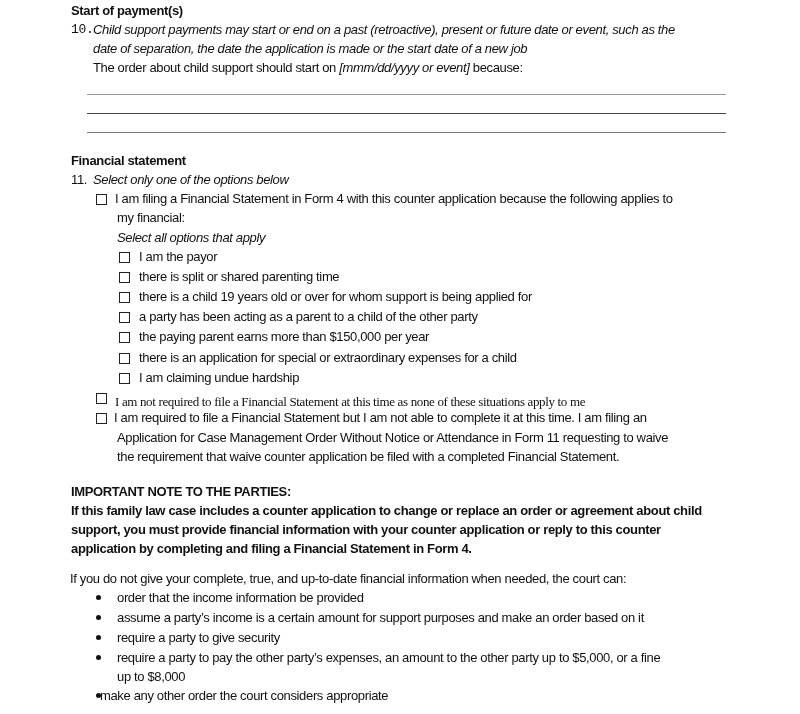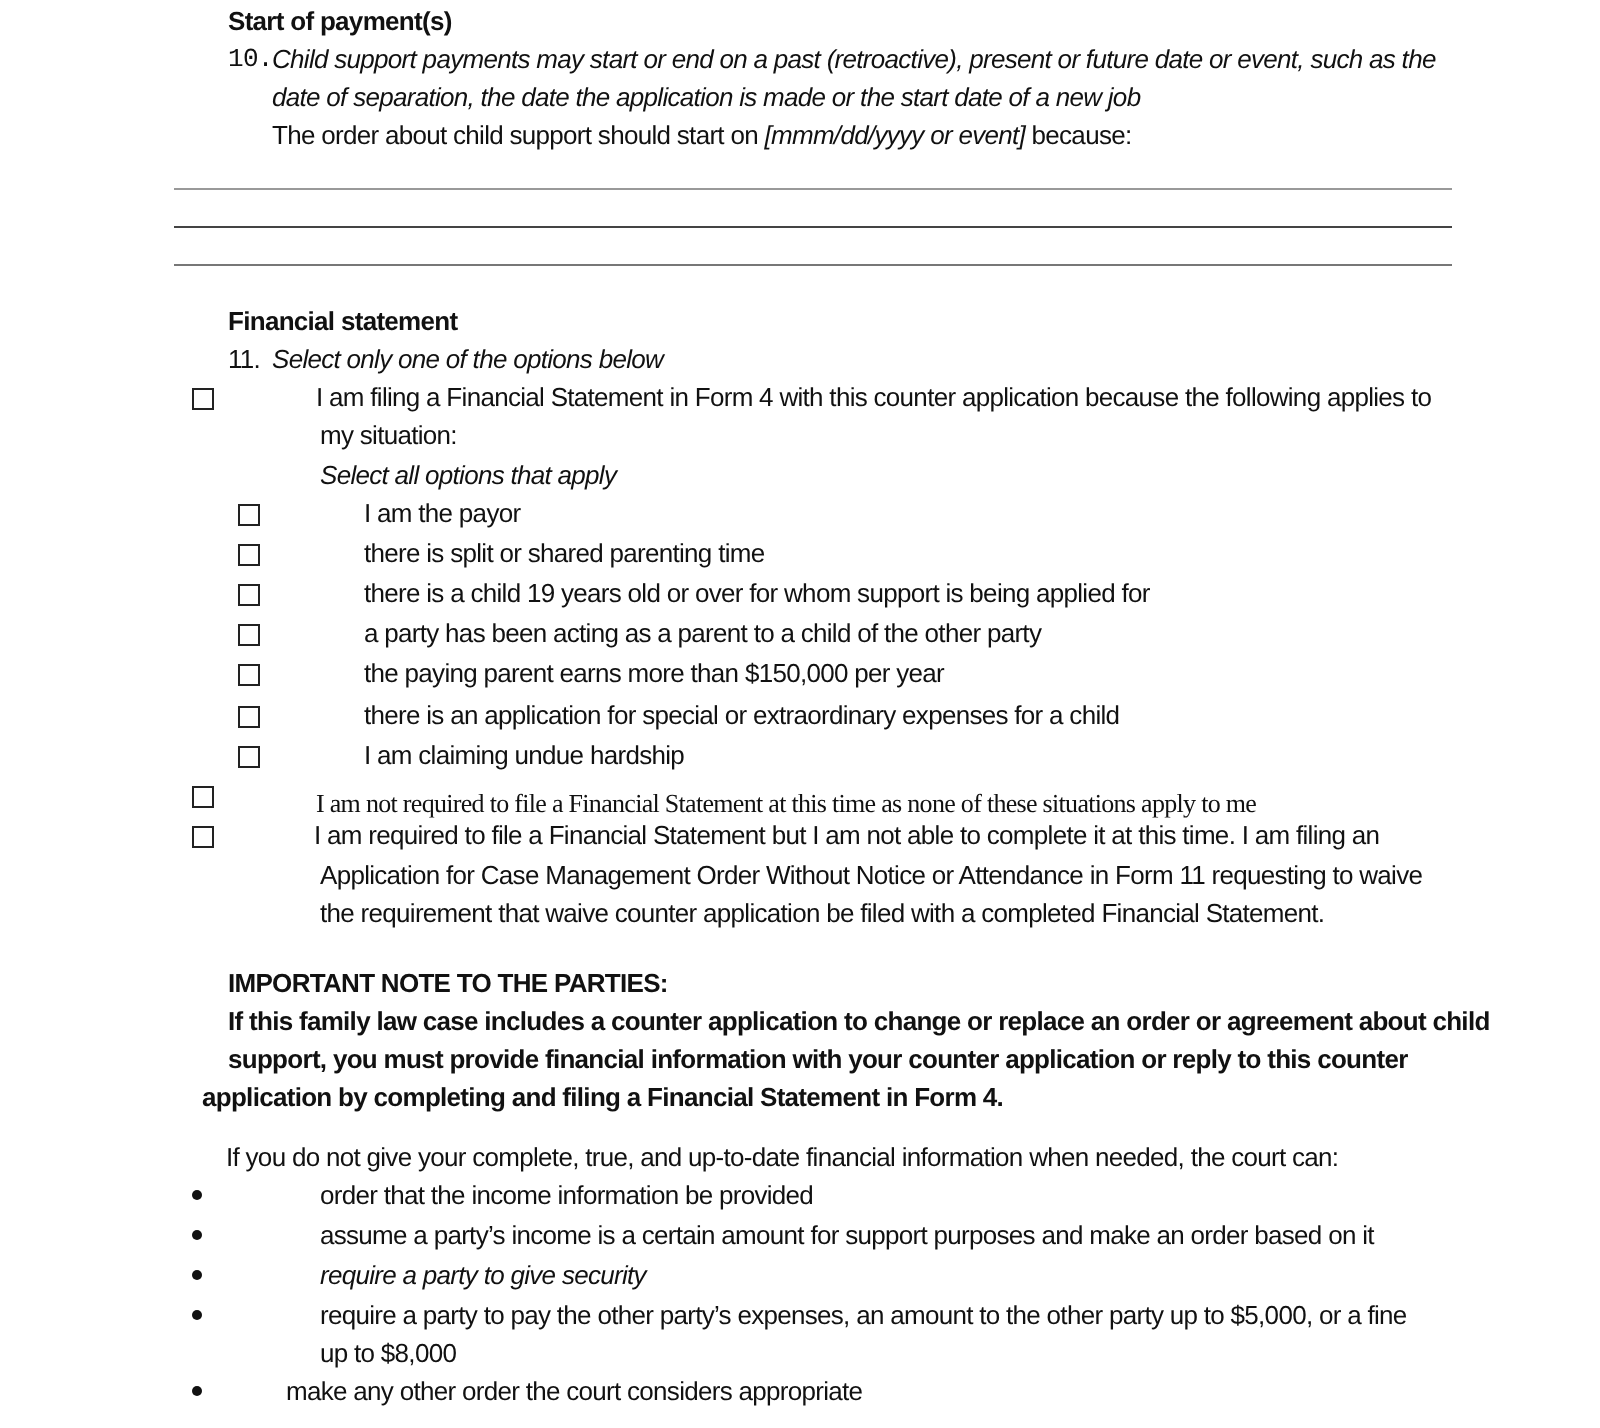--- a/index.html
+++ b/index.html
@@ -2,21 +2,21 @@
 <html><head>
 <meta charset="utf-8">
 <style>
   html, body { margin: 0; padding: 0; background: #ffffff; }
   body {
     width: 800px; height: 714px; position: relative; overflow: hidden;
     font-family: "Liberation Sans", sans-serif;
     color: #111111;
     font-size: 13px;
   }
-  .abs { position: absolute; white-space: nowrap; line-height: 19px; margin-left: 43px; }
+  .abs { position: absolute; white-space: nowrap; line-height: 19px; }
   .b { font-weight: bold; }
   .i { font-style: italic; }
   .cond { letter-spacing: -0.35px; }
   .hline { position: absolute; left: 87px; width: 639px; height: 1px; background: #555; }
   .cb {
     position: absolute; width: 9px; height: 9px; border: 1px solid #222; background: #fff;
   }
   .bullet {
     position: absolute; width: 5px; height: 5px; border-radius: 50%; background: #111;
   }
@@ -33,21 +33,21 @@
 <div class="hline" style="top:94px; background:#999;"></div>
 <div class="hline" style="top:113px; background:#444;"></div>
 <div class="hline" style="top:132px; background:#777;"></div>
 
 <div class="abs b cond" style="left:71px; top:151px;">Financial statement</div>
 <div class="abs cond" style="left:71px; top:170px;">11.</div>
 <div class="abs i cond" style="left:93px; top:170px;">Select only one of the options below</div>
 
 <div class="cb" style="left:96px; top:194px;"></div>
 <div class="abs cond" style="left:115px; top:189px;">I am filing a Financial Statement in Form 4 with this counter application because the following applies to</div>
-<div class="abs cond" style="left:117px; top:208px;">my situation:</div>
+<div class="abs cond" style="left:117px; top:208px;">my financial:</div>
 <div class="abs i cond" style="left:117px; top:228px;">Select all options that apply</div>
 
 <div class="cb" style="left:119px; top:252px;"></div>
 <div class="abs cond" style="left:139px; top:247px;">I am the payor</div>
 
 <div class="cb" style="left:119px; top:272px;"></div>
 <div class="abs cond" style="left:139px; top:267px;">there is split or shared parenting time</div>
 
 <div class="cb" style="left:119px; top:292px;"></div>
 <div class="abs cond" style="left:139px; top:287px;">there is a child 19 years old or over for whom support is being applied for</div>
@@ -68,31 +68,31 @@
 <div class="abs cond" style="left:115px; top:392px;font-family:Liberation Serif, serif;">I am not required to file a Financial Statement at this time as none of these situations apply to me</div>
 
 <div class="cb" style="left:96px; top:413px;"></div>
 <div class="abs cond" style="left:114px; top:408px;">I am required to file a Financial Statement but I am not able to complete it at this time. I am filing an</div>
 <div class="abs cond" style="left:117px; top:428px;">Application for Case Management Order Without Notice or Attendance in Form 11 requesting to waive</div>
 <div class="abs cond" style="left:117px; top:447px;">the requirement that waive counter application be filed with a completed Financial Statement.</div>
 
 <div class="abs b cond" style="left:71px; top:482px;">IMPORTANT NOTE TO THE PARTIES:</div>
 <div class="abs b cond" style="left:71px; top:501px;">If this family law case includes a counter application to change or replace an order or agreement about child</div>
 <div class="abs b cond" style="left:71px; top:520px;">support, you must provide financial information with your counter application or reply to this counter</div>
-<div class="abs b cond" style="left:58px; top:539px;">application by completing and filing a Financial Statement in Form 4.</div>
+<div class="abs b cond" style="left:71px; top:539px;">application by completing and filing a Financial Statement in Form 4.</div>
 
 <div class="abs cond" style="left:70px; top:569px;">If you do not give your complete, true, and up-to-date financial information when needed, the court can:</div>
 
 <div class="bullet" style="left:96px; top:595px;"></div>
 <div class="abs cond" style="left:117px; top:588px;">order that the income information be provided</div>
 
 <div class="bullet" style="left:96px; top:615px;"></div>
 <div class="abs cond" style="left:117px; top:608px;">assume a party’s income is a certain amount for support purposes and make an order based on it</div>
 
 <div class="bullet" style="left:96px; top:635px;"></div>
-<div class="abs cond" style="left:117px; top:628px;font-style:italic;">require a party to give security</div>
+<div class="abs cond" style="left:117px; top:628px;">require a party to give security</div>
 
 <div class="bullet" style="left:96px; top:655px;"></div>
 <div class="abs cond" style="left:117px; top:648px;">require a party to pay the other party’s expenses, an amount to the other party up to $5,000, or a fine</div>
 <div class="abs cond" style="left:117px; top:667px;">up to $8,000</div>
 
 <div class="bullet" style="left:96px; top:693px;"></div>
 <div class="abs cond" style="left:100px; top:686px;">make any other order the court considers appropriate</div>
 
 </body></html>

